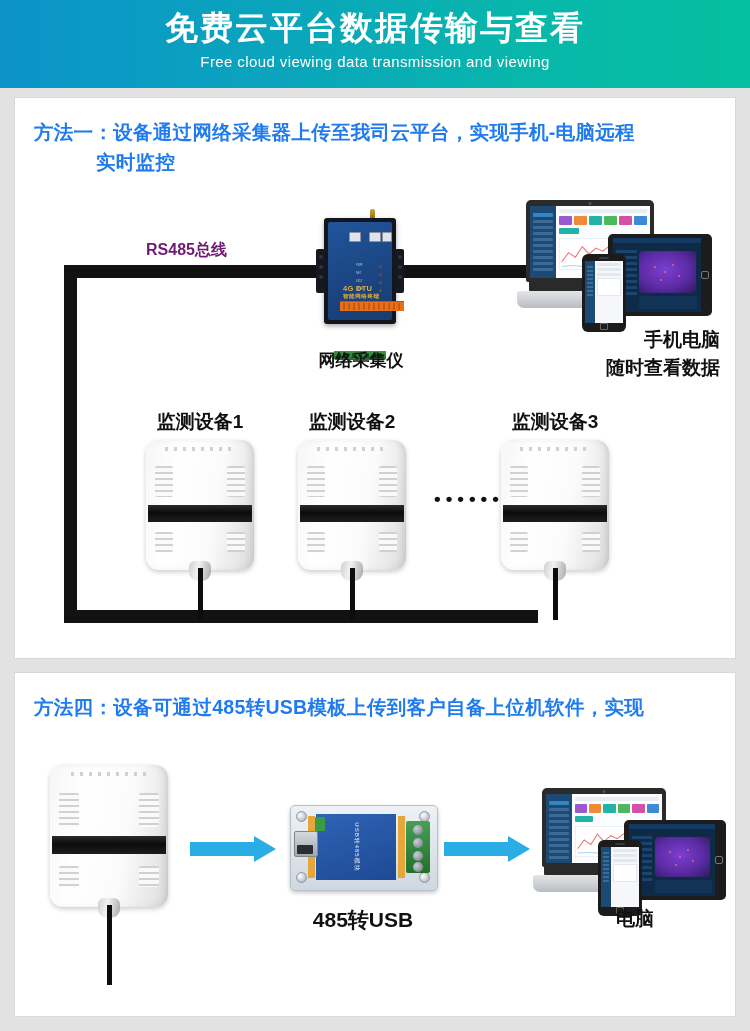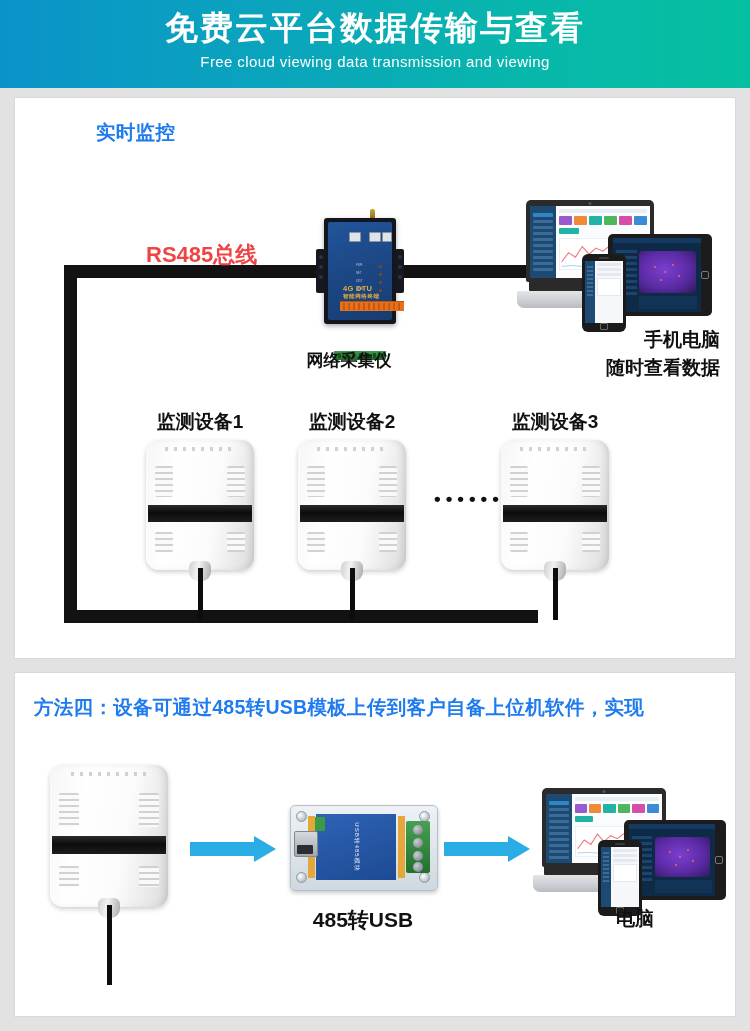--- a/index.html
+++ b/index.html
@@ -47,21 +47,21 @@
   .heading{
     position:absolute;color:#1f7bee;font-weight:bold;
     font-size:19.5px;line-height:30px;letter-spacing:.3px;
   }
   #heading-1{left:34px;top:117px;width:690px;}
   #heading-2{left:34px;top:692px;width:690px;}
   .heading .ln2{display:block;padding-left:62px;}
 
   
   .blue-label{
-    position:absolute;color:#ef4444;font-weight:bold;font-size:22px;
+    position:absolute;color:#701a75;font-weight:bold;font-size:16px;
   }
   #rs485-label{left:146px;top:240px;}
 
   
   .cap{
     position:absolute;color:#111;font-weight:bold;text-align:center;
     font-size:17px;line-height:25px;
   }
   .cap-lg{font-size:19px;line-height:28px;}
 
@@ -349,20 +349,21 @@
 <div class="side-r2"></div>
 
 <div class="banner">
   <div class="banner-cn">免费云平台数据传输与查看</div>
   <div class="banner-en">Free cloud viewing data transmission and viewing</div>
 </div>
 
 <div class="panel" id="panel-1"></div>
 
 <div class="heading" id="heading-1">
+  <span>方法一：设备通过网络采集器上传至我司云平台，实现手机-电脑远程</span>
   <span class="ln2">实时监控</span>
 </div>
 
 <div class="bus" id="bus-top-l"></div>
 <div class="bus" id="bus-top-r"></div>
 <div class="bus" id="bus-left"></div>
 <div class="bus" id="bus-bottom"></div>
 
 <div class="blue-label" id="rs485-label">RS485总线</div>
 
@@ -423,21 +424,21 @@
   <div class="green">
     <i style="left:4px"></i>
       <i style="left:11px"></i>
       <i style="left:18px"></i>
       <i style="left:25px"></i>
     <i style="left:32px"></i>
       <i style="left:39px"></i>
       <i style="left:45px"></i>
   </div>
 </div>
-<div class="cap" style="left:244px;top:348px;width:210px;">网络采集仪</div>
+<div class="cap" style="left:256px;top:348px;width:210px;">网络采集仪</div>
 
 <div class="cluster" style="left:522px;top:200px;width:196px;height:122px;">
   <div class="laptop" style="left:4px;top:0;width:128px;height:108px;">
     <div class="lid">
       <div class="cam"></div>
       <div class="scr">
         <div class="dash-side">
           <i></i>
             <i></i>
             <i></i>

